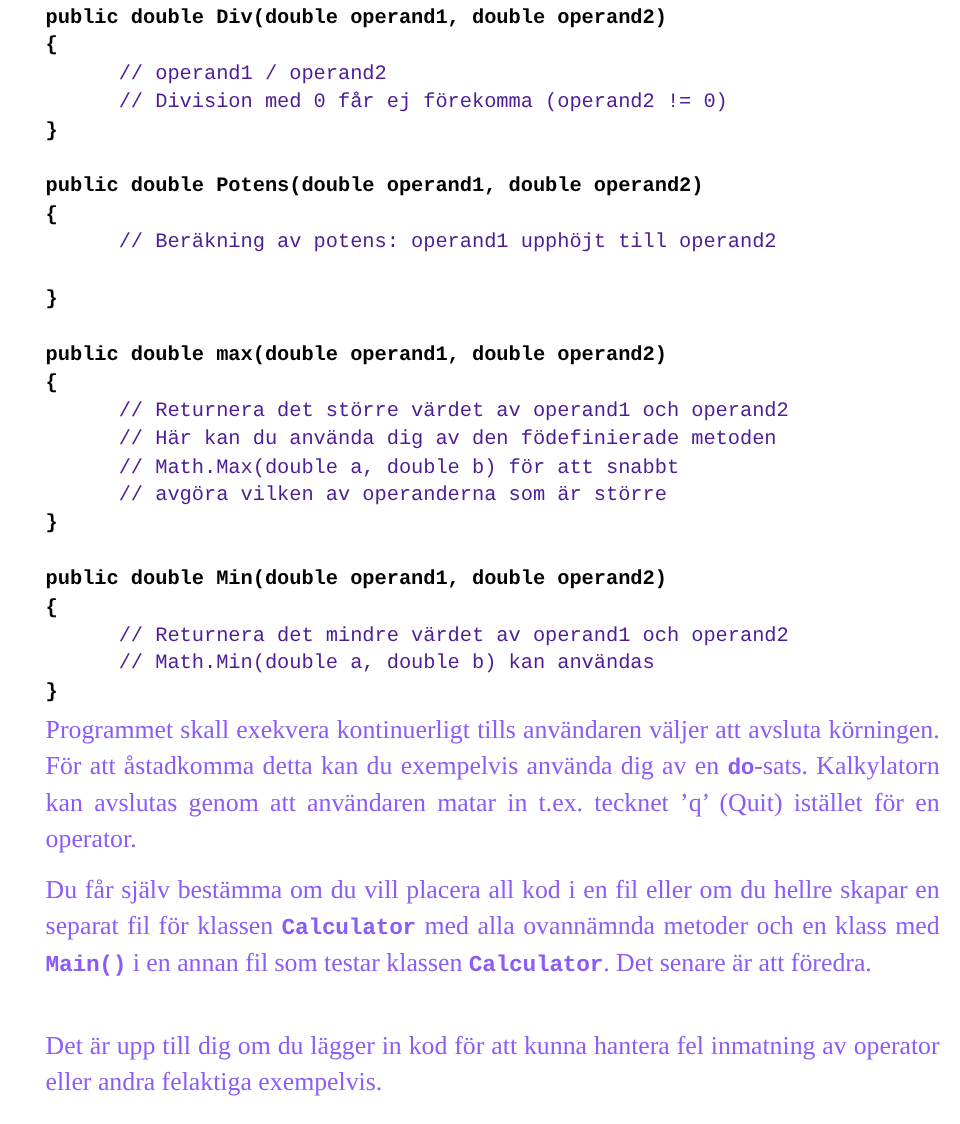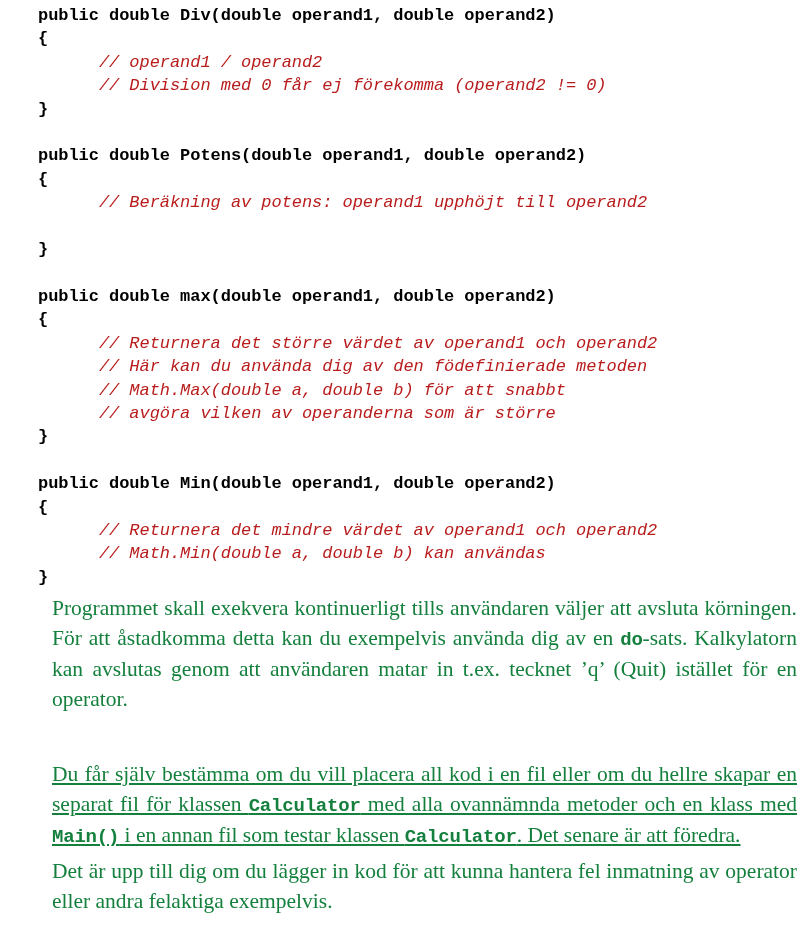--- a/index.html
+++ b/index.html
@@ -41,56 +41,54 @@
   }
   .code-sig {
     font-weight: bold;
     color: #000000;
   }
   .code-brace {
     font-weight: bold;
     color: #000000;
   }
   .code-comment {
-    font-style: italic;
     font-weight: normal;
-    color: #b91c1c;
+    color: #4c1d95;
   }
   .code-blank {
     min-height: 23.4px;
   }
   .code-gap {
     min-height: 23.4px;
   }
 
   
   .prose {
     position: absolute;
     left: 38px;
     width: 745px;
     font-family: "Liberation Serif", "DejaVu Serif", serif;
     font-size: 21.5px;
     line-height: 29.6px;
     text-align: justify;
     text-justify: inter-word;
-    color: #15803d;
+    color: #8b5cf6;
     hyphens: manual;
-    margin-left: 14px;
   }
   .prose p {
     margin: 0;
   }
   .mono-b {
     font-family: "Liberation Mono", "DejaVu Sans Mono", monospace;
     font-weight: bold;
     font-size: 19px;
     letter-spacing: -0.2px;
   }
   #para-1 { top: 594px; }
-  #para-2 { top: 760px; text-decoration: underline; }
+  #para-2 { top: 727px; }
   #para-3 { top: 857px; }
 </style>
 </head>
 <body>
 
 <div class="page">
 
   <div class="code-block" id="code-block"><div class="code-line code-sig">public double Div(double operand1, double operand2)</div><div class="code-line code-brace">{</div><div class="code-line code-comment">      // operand1 / operand2</div><div class="code-line code-comment">      // Division med 0 får ej förekomma (operand2 != 0)</div><div class="code-line code-brace">}</div><div class="code-line code-gap">&nbsp;</div><div class="code-line code-sig">public double Potens(double operand1, double operand2)</div><div class="code-line code-brace">{</div><div class="code-line code-comment">      // Beräkning av potens: operand1 upphöjt till operand2</div><div class="code-line code-blank">&nbsp;</div><div class="code-line code-brace">}</div><div class="code-line code-gap">&nbsp;</div><div class="code-line code-sig">public double max(double operand1, double operand2)</div><div class="code-line code-brace">{</div><div class="code-line code-comment">      // Returnera det större värdet av operand1 och operand2</div><div class="code-line code-comment">      // Här kan du använda dig av den födefinierade metoden</div><div class="code-line code-comment">      // Math.Max(double a, double b) för att snabbt</div><div class="code-line code-comment">      // avgöra vilken av operanderna som är större</div><div class="code-line code-brace">}</div><div class="code-line code-gap">&nbsp;</div><div class="code-line code-sig">public double Min(double operand1, double operand2)</div><div class="code-line code-brace">{</div><div class="code-line code-comment">      // Returnera det mindre värdet av operand1 och operand2</div><div class="code-line code-comment">      // Math.Min(double a, double b) kan användas</div><div class="code-line code-brace">}</div></div>
 
   <div class="prose" id="para-1">

